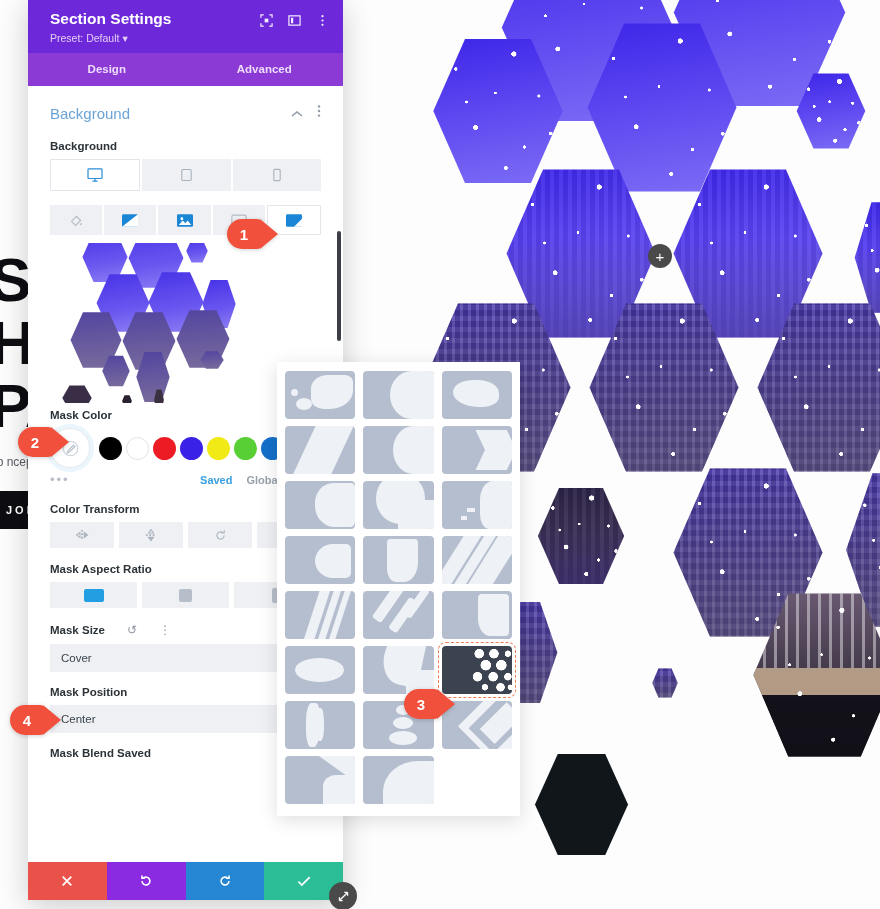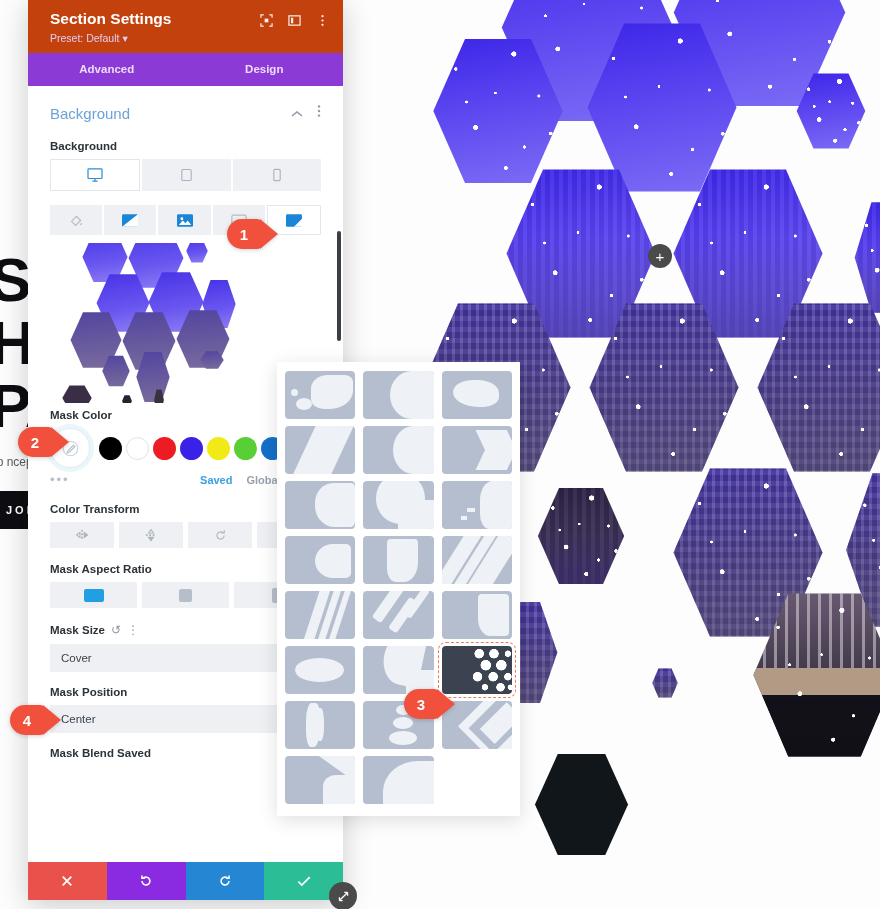--- a/index.html
+++ b/index.html
@@ -83,21 +83,21 @@
     font-size: 15px; line-height: 1;
   }
 
   
   #modal {
     position: absolute; left: 28px; top: 0px; width: 315px;
     background: #fff; border-radius: 0 0 3px 3px;
     box-shadow: 0 6px 30px rgba(0,0,0,0.20);
     display: flex; flex-direction: column; height: 900px;
   }
-  #modal-head { background: #c2410c; padding: 10px 14px 9px 22px; }
+  #modal-head { background: #6d28d9; padding: 10px 14px 9px 22px; }
   .head-row { display: flex; align-items: flex-start; justify-content: space-between; }
   #modal-title { color: #fff; font-size: 15.5px; font-weight: 700; }
   #modal-preset { color: #e3cdf5; font-size: 10.5px; margin-top: 4px; }
   .head-icons { display: flex; align-items: center; gap: 15px; padding-top: 3px; }
   .hicon { width: 13px; height: 13px; opacity: .92; }
 
   #tabs { display: flex; background: #8b3ad6; }
   .tab {
     flex: 1; text-align: center; padding: 10px 0 11px; color: #eddcfa;
     font-size: 11.5px; font-weight: 600;
@@ -160,21 +160,21 @@
   .btnrow { display: flex; gap: 5px; margin-bottom: 15px; }
   .btnrow .cell {
     flex: 1; background: #eef0f4; height: 26px; display: flex;
     align-items: center; justify-content: center;
   }
   .ar { width: 20px; height: 13px; background: #b6bec9; border-radius: 2px; }
   .ar.on { background: #219fe2; }
   .ar.sq { width: 13px; height: 13px; }
   .ar.po { width: 11px; height: 15px; }
 
-  .labelrow { display: flex; align-items: center; gap: 6px; margin-bottom: 7px; }
+  .labelrow { display: flex; align-items: center; gap: 22px; margin-bottom: 7px; }
   .labelrow .flabel { margin-bottom: 0; }
   .mini { color: #8d97a2; font-size: 12px; }
 
   #actionbar { display: flex; height: 38px; flex: 0 0 auto; }
   #actionbar .ab { flex: 1; display: flex; align-items: center; justify-content: center; color: #fff; }
   #ab-cancel { background: #e9524b; }
   #ab-undo { background: #8a2be2; }
   #ab-redo { background: #2587d3; }
   #ab-save { background: #2bbd96; }
   #resize {
@@ -367,22 +367,22 @@
               <circle cx="7" cy="2.4" r="1.2"></circle>
                 <circle cx="7" cy="7" r="1.2"></circle>
                 <circle cx="7" cy="11.6" r="1.2"></circle>
             </svg>
           </span>
         </div>
       </div>
     </div>
 
     <div id="tabs">
+      <div class="tab">Design</div>
       <div class="tab">Advanced</div>
-      <div class="tab">Design</div>
     </div>
 
     <div id="modal-body">
       <div id="scrollarea">
 
         <div id="bgsec-head">
           <div id="bgsec-title">Background</div>
           <div class="sec-ctrls">
             <span>
               <svg viewBox="0 0 12 8" width="12" height="8" fill="none" stroke="#8e99a4" stroke-width="1.4">

